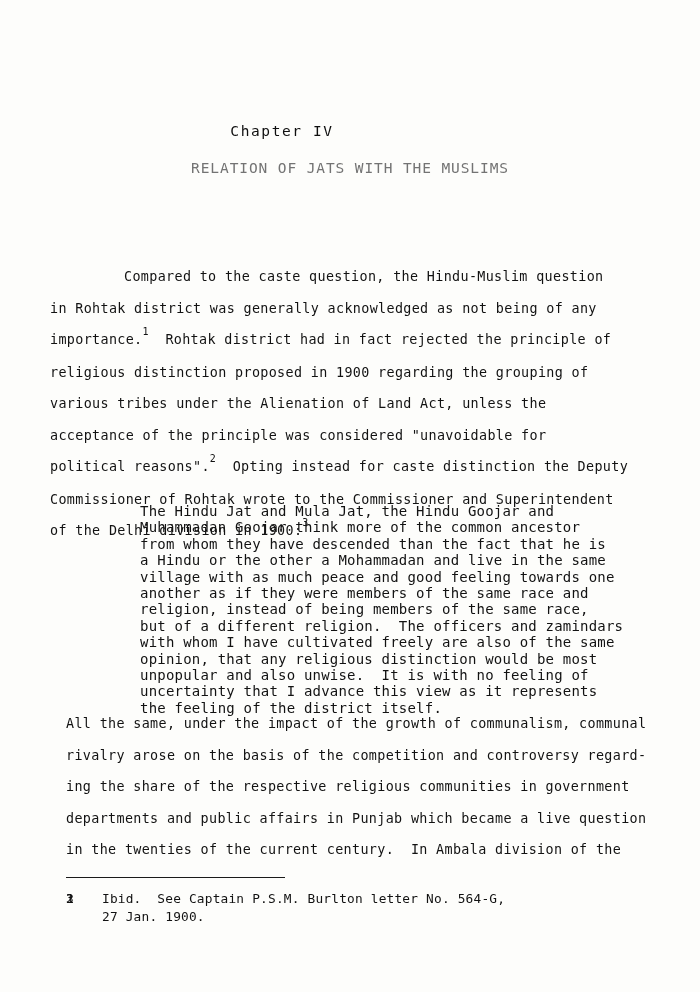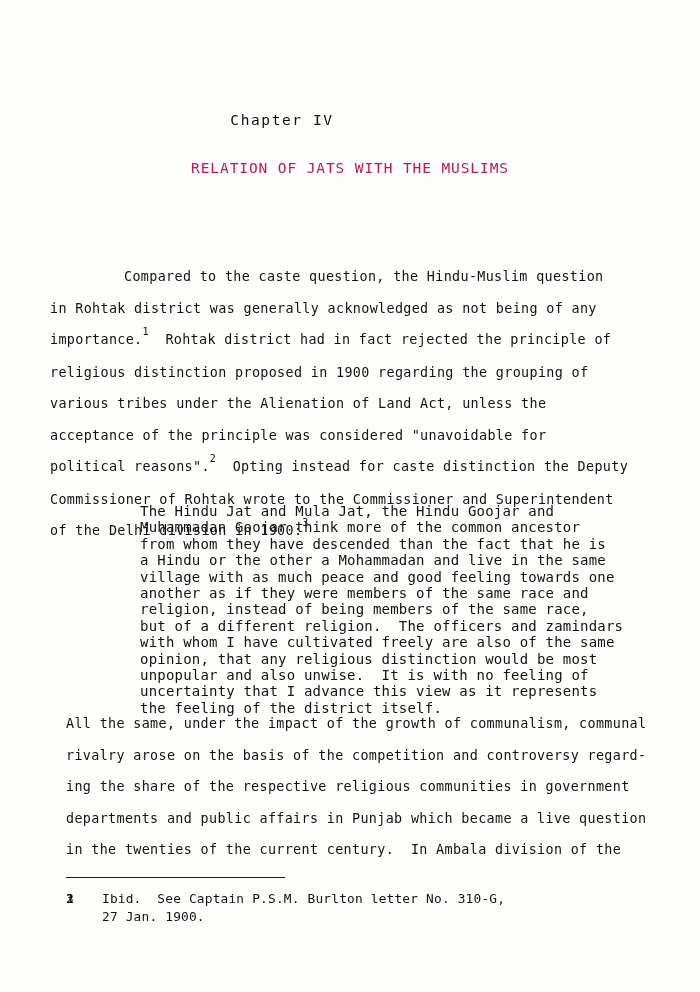--- a/index.html
+++ b/index.html
@@ -18,36 +18,36 @@
   .page {
     position: absolute;
     left: 0; top: 0;
     width: 700px;
     height: 992px;
     background: #fdfdfb;
   }
   .chapter-head {
     position: absolute;
     left: 0;
-    top: 112px;
+    top: 123px;
     width: 564px;
     text-align: center;
     font-size: 14.5px;
     letter-spacing: 1.6px;
     color: #0f0f0f;
   }
   .title {
     position: absolute;
     left: 0;
     top: 160px;
     width: 700px;
     text-align: center;
     font-size: 14.5px;
     letter-spacing: 0.9px;
-    color: #be185d;
+    color: #737373;
   }
   .body-block {
     position: absolute;
     left: 50px;
     top: 220px;
     width: 626px;
     margin-top: 41px;
   }
   .para {
     font-size: 13.4px;
@@ -154,17 +154,17 @@
 <span>ing the share of the respective religious communities in government</span>
 <span>departments and public affairs in Punjab which became a live question</span>
 <span>in the twenties of the current century.  In Ambala division of the</span></div>
   </div>
 
   <div class="rule"></div>
 
   <div class="notes">
       <div class="note"><span class="num">1</span></div>
       <div class="note"><span class="num">2</span></div>
-      <div class="note"><span class="num">3</span><span><span>Ibid.  See Captain P.S.M. Burlton letter No. 310-G,</span>
+      <div class="note"><span class="num">3</span><span><span>Ibid.  See Captain P.S.M. Burlton letter No. 564-G,</span>
 <span>27 Jan. 1900.</span></span></div>
     </div>
 
 </div>
 
 </body></html>

